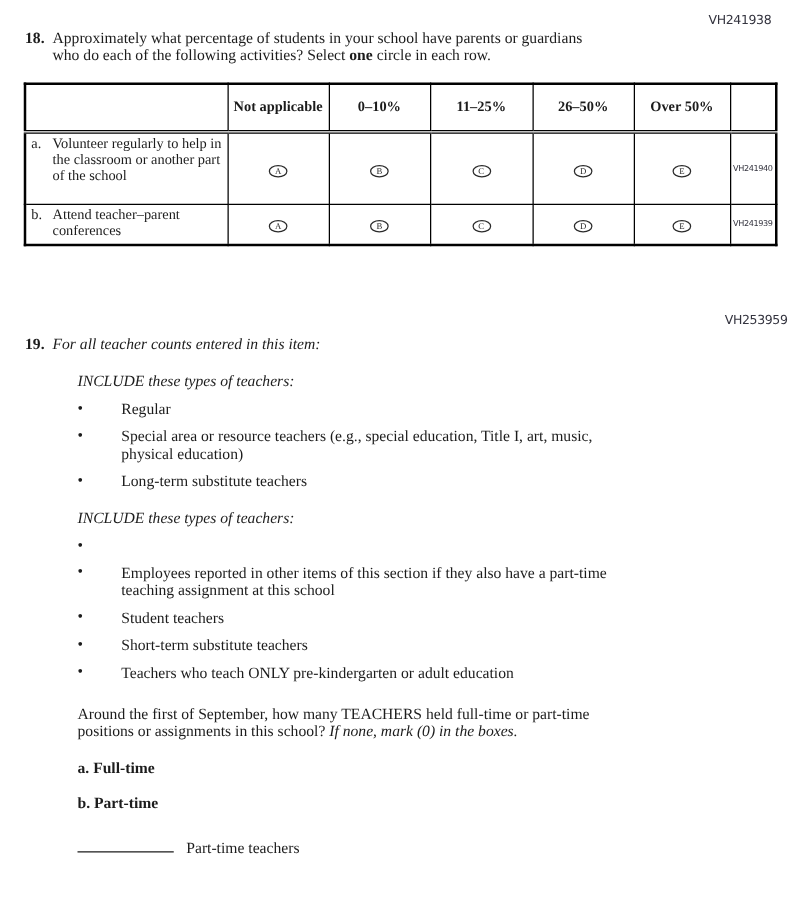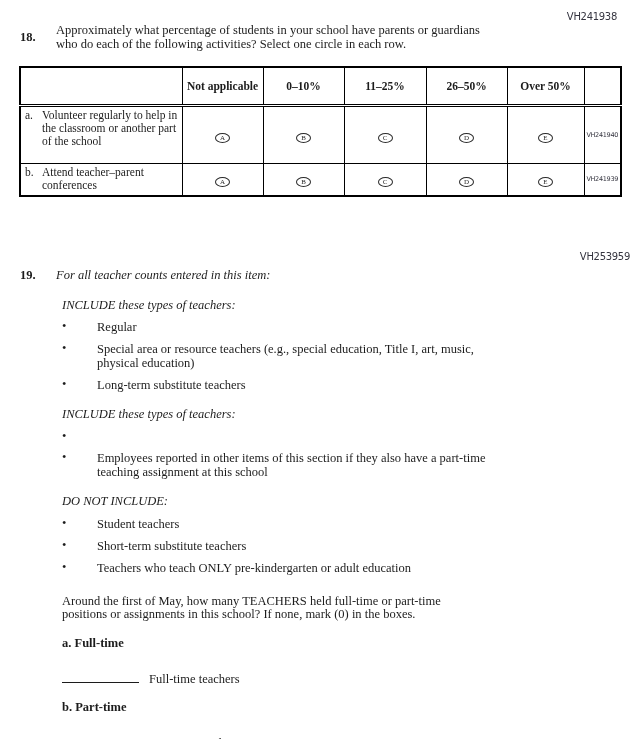--- a/index.html
+++ b/index.html
@@ -16,25 +16,25 @@
     position: absolute;
     font-family: "DejaVu Sans", sans-serif;
     font-size: 10px;
     letter-spacing: -0.3px;
     color: #34343f;
   }
   .code-q18 { top: 11px; right: 17px; }
   .code-q19 { top: 251px; right: 4px; }
 
   .qrow { display: flex; }
-  .q18-row { padding: 24px 20px 0 20px; align-items: center; }
+  .q18-row { padding: 24px 20px 0 20px; }
   .qnum { font-weight: bold; width: 22px; flex: none; font-size: 12.5px; line-height: 13.5px; }
-  .qtext { font-size: 12.5px; line-height: 13.5px; margin-left: 14px; }
+  .qtext { font-size: 12.5px; line-height: 13.5px; }
   .qtext .ln { display: block; }
-  b.inline { font-weight: normal; }
+  b.inline { font-weight: bold; }
 
   table.grid {
     border-collapse: collapse;
     table-layout: fixed;
     margin: 15px 0 0 19px;
     width: 601px;
     border: 2px solid #000;
   }
   table.grid th, table.grid td { border: 1px solid #000; }
   table.grid thead th {
@@ -77,21 +77,21 @@
 
   .q19-body { margin: 0 20px 0 62px; font-size: 12.5px; }
   .list-heading { font-style: italic; margin-top: 16px; line-height: 13.5px; }
   .bullet-item { display: flex; margin-top: 8px; }
   .bdot { width: 35px; flex: none; font-style: normal; line-height: 13.5px; }
   .btext { line-height: 14px; }
   .btext .ln { display: block; }
 
   .q19-question { margin-top: 20px; font-style: normal; line-height: 13.8px; }
   .q19-question .ln { display: block; }
-  .q19-question .it { }
+  .q19-question .it { font-style: italic; }
 
   .field-label { font-weight: bold; margin-top: 15px; line-height: 13px; }
   .field-line { margin-top: 20px; line-height: 14px; }
   .blank {
     display: inline-block;
     width: 77px; height: 13px;
     border-bottom: 1.2px solid #1c1c1c;
     margin-right: 10px;
     vertical-align: baseline;
   }
@@ -198,49 +198,45 @@
       <span class="bdot">•</span>
     </div>
     <div class="bullet-item">
       <span class="bdot">•</span>
       <span class="btext">
           <span class="ln">Employees reported in other items of this section if they also have a part-time</span>
           <span class="ln">teaching assignment at this school</span>
         </span>
     </div>
 
-    <div class="list-heading">DO NOT INCLUDE:</div>
     <div class="bullet-item">
       <span class="bdot">•</span>
       <span class="btext">
           <span class="ln">Student teachers</span>
         </span>
     </div>
     <div class="bullet-item">
       <span class="bdot">•</span>
       <span class="btext">
           <span class="ln">Short-term substitute teachers</span>
         </span>
     </div>
     <div class="bullet-item">
       <span class="bdot">•</span>
       <span class="btext">
           <span class="ln">Teachers who teach ONLY pre-kindergarten or adult education</span>
         </span>
     </div>
 
     <div class="q19-question">
-      <span class="ln">Around the first of May, how many TEACHERS held full-time or part-time</span>
+      <span class="ln">Around the first of September, how many TEACHERS held full-time or part-time</span>
       <span class="ln"><span>positions or assignments in this school? </span><span class="it">If none, mark (0) in the boxes.</span></span>
     </div>
 
     <div class="field-label">a. Full-time</div>
-    <div class="field-line">
-      <span class="blank"></span><span>Full-time teachers</span>
-    </div>
 
     <div class="field-label">b. Part-time</div>
     <div class="field-line">
       <span class="blank"></span><span>Part-time teachers</span>
     </div>
 
   </div>
 </div>
 
 </body></html>

